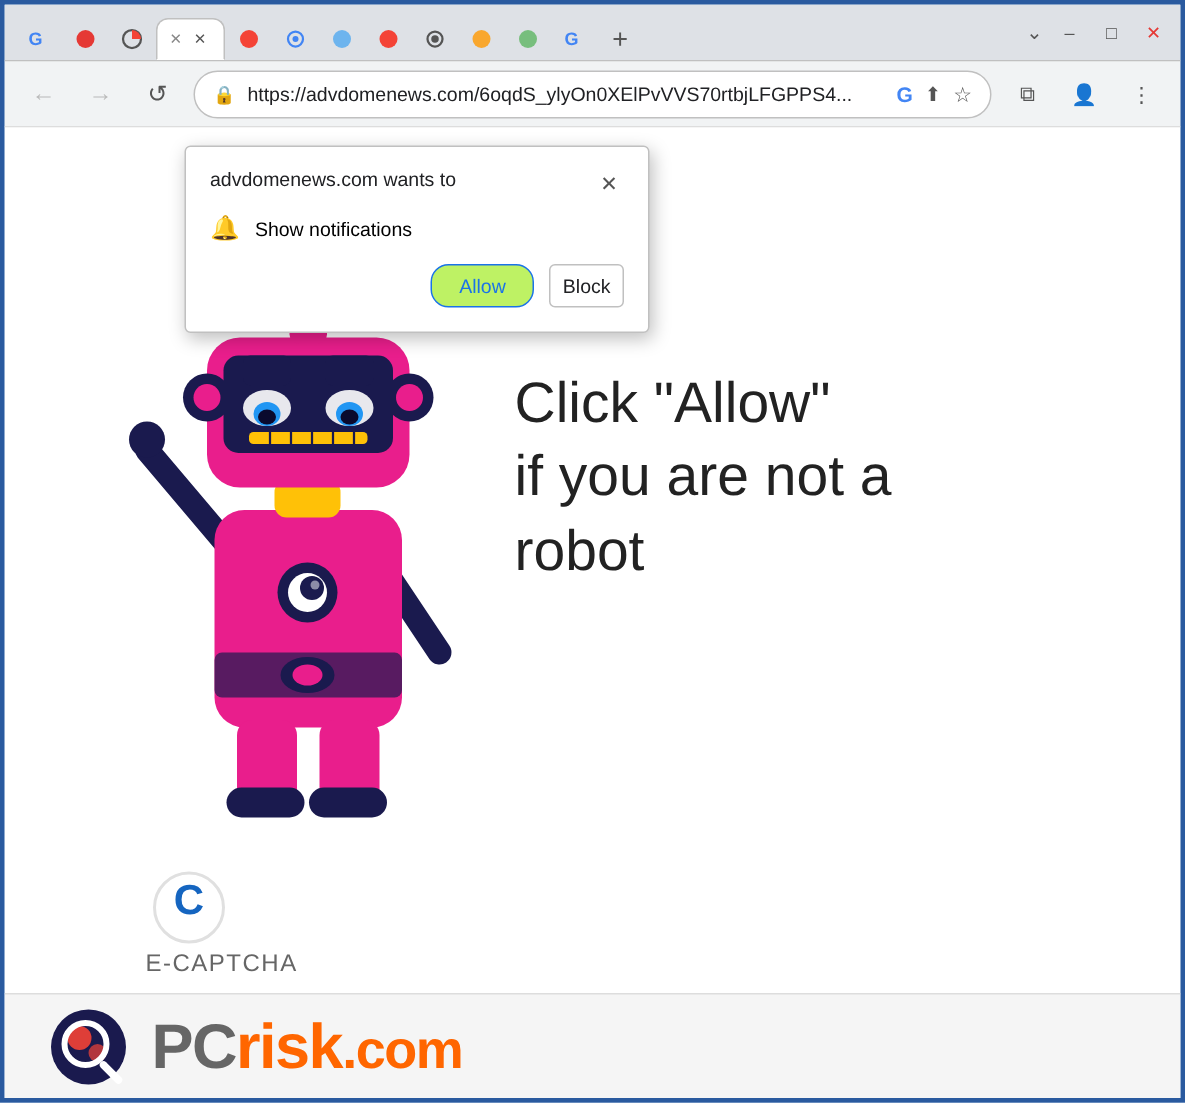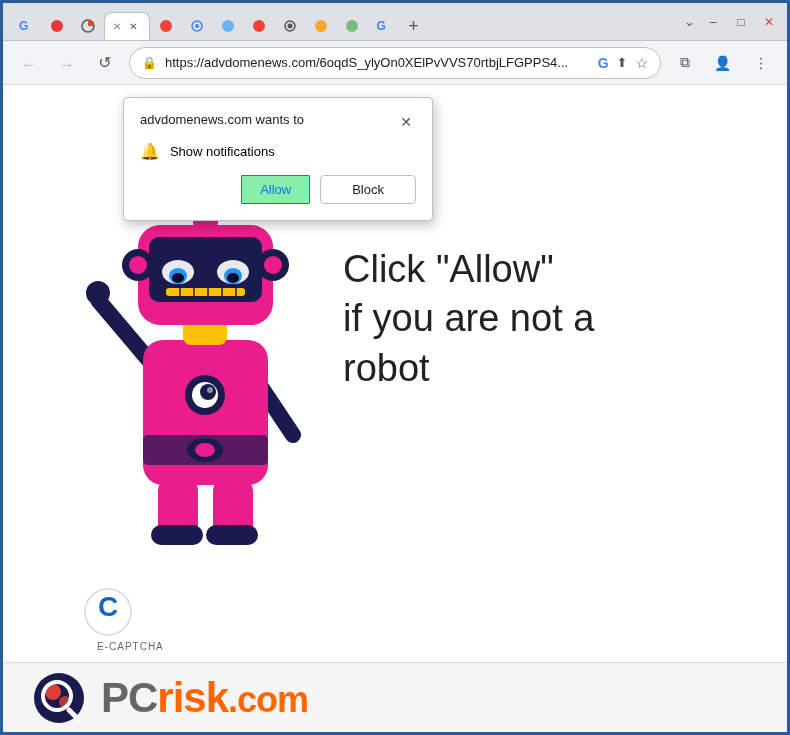--- a/index.html
+++ b/index.html
@@ -191,31 +191,31 @@
     }
 
     .popup-buttons {
       display: flex;
       justify-content: flex-end;
       gap: 10px;
     }
 
     .btn-allow {
       padding: 6px 18px;
-      background: #86efac;
+      background: #bef264;
       border: 1px solid #1a73e8;
-      border-radius: 1px;
+      border-radius: 12px;
       color: #1a73e8;
       font-size: 13px;
       cursor: pointer;
       font-family: inherit;
     }
 
     .btn-block {
-      padding: 6px 31px;
+      padding: 6px 8px;
       background: #fff;
       border: 1px solid #c0c0c0;
       border-radius: 4px;
       color: #202124;
       font-size: 13px;
       cursor: pointer;
       font-family: inherit;
     }
 
     
@@ -248,21 +248,21 @@
       align-items: center;
       gap: 4px;
     }
 
     .ecaptcha-icon {
       width: 50px;
       height: 50px;
     }
 
     .ecaptcha-label {
-      font-size: 10px;
+      font-size: 16px;
       color: #666;
       letter-spacing: 1px;
       padding-left: 44px;
     }
 
     
     .pcrisk-bar {
       position: absolute;
       bottom: 0;
       left: 0;

